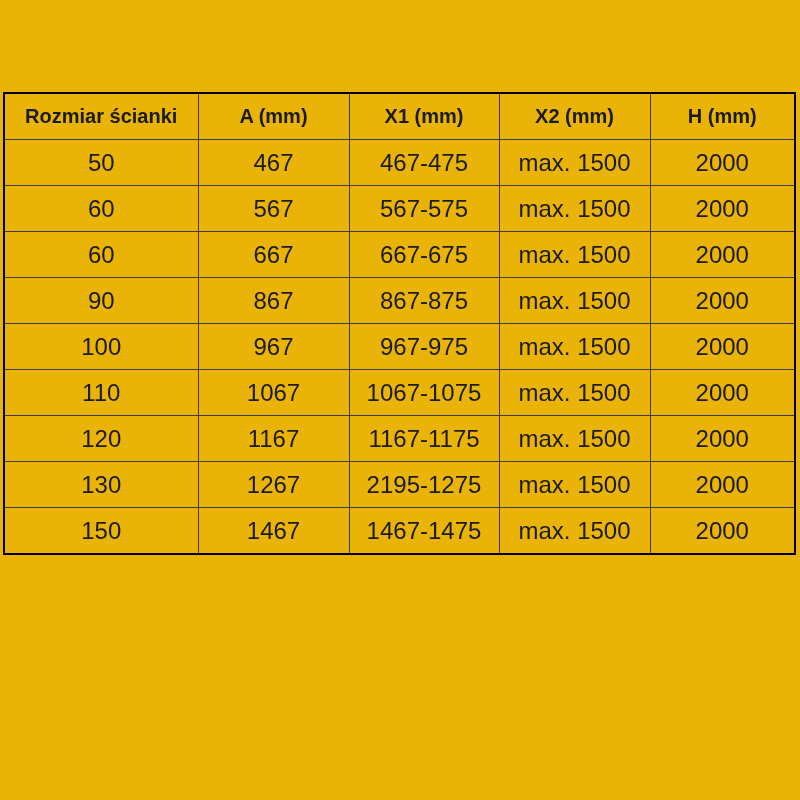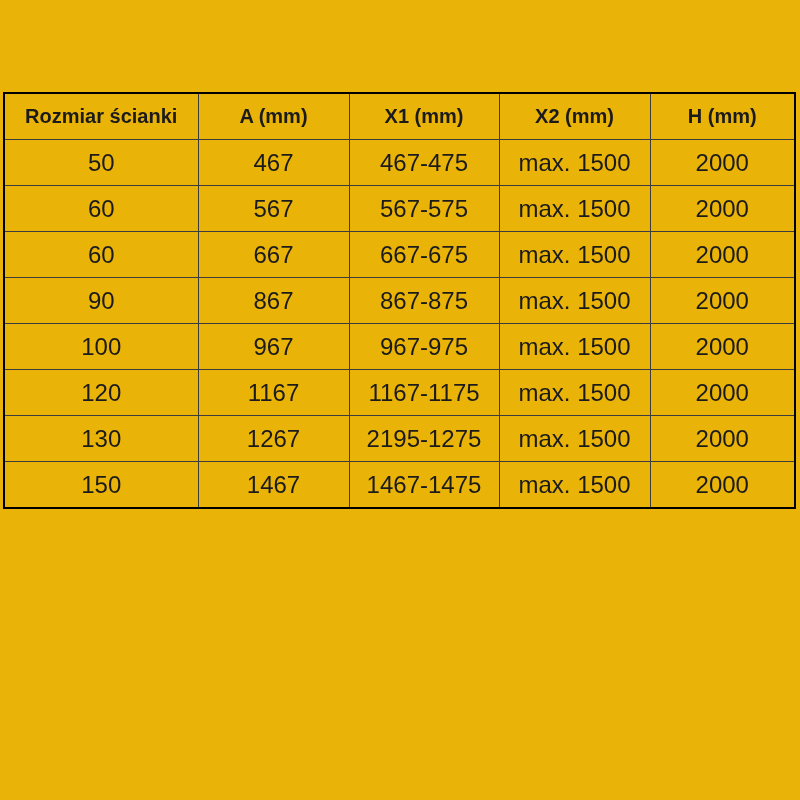--- a/index.html
+++ b/index.html
@@ -100,20 +100,27 @@
             <td>2000</td>
           </tr>
           <tr>
             <td>100</td>
             <td>967</td>
             <td>967-975</td>
             <td>max. 1500</td>
             <td>2000</td>
           </tr>
           <tr>
+            <td>110</td>
+            <td>1067</td>
+            <td>1067-1075</td>
+            <td>max. 1500</td>
+            <td>2000</td>
+          </tr>
+          <tr>
             <td>120</td>
             <td>1167</td>
             <td>1167-1175</td>
             <td>max. 1500</td>
             <td>2000</td>
           </tr>
           <tr>
             <td>130</td>
             <td>1267</td>
             <td>2195-1275</td>

